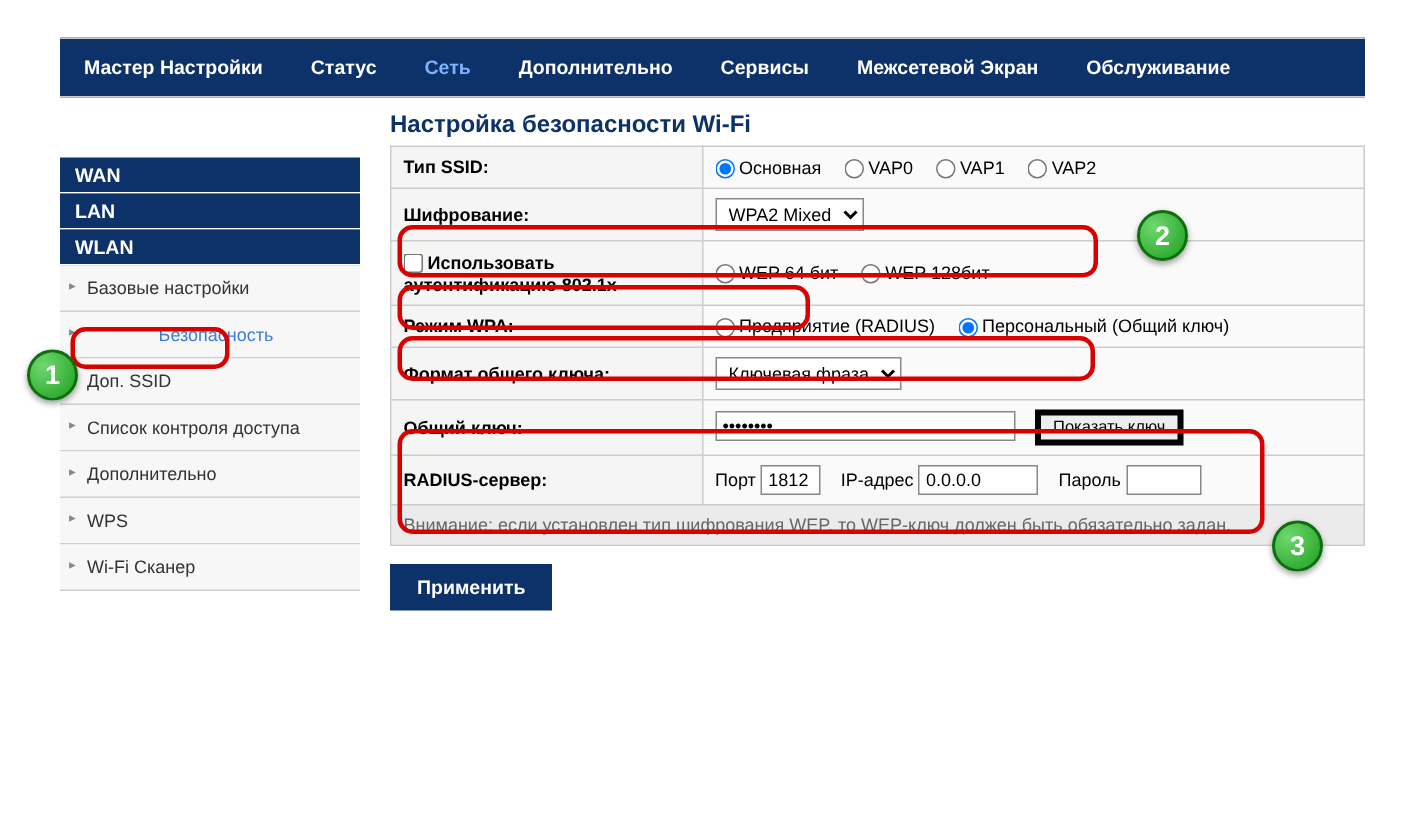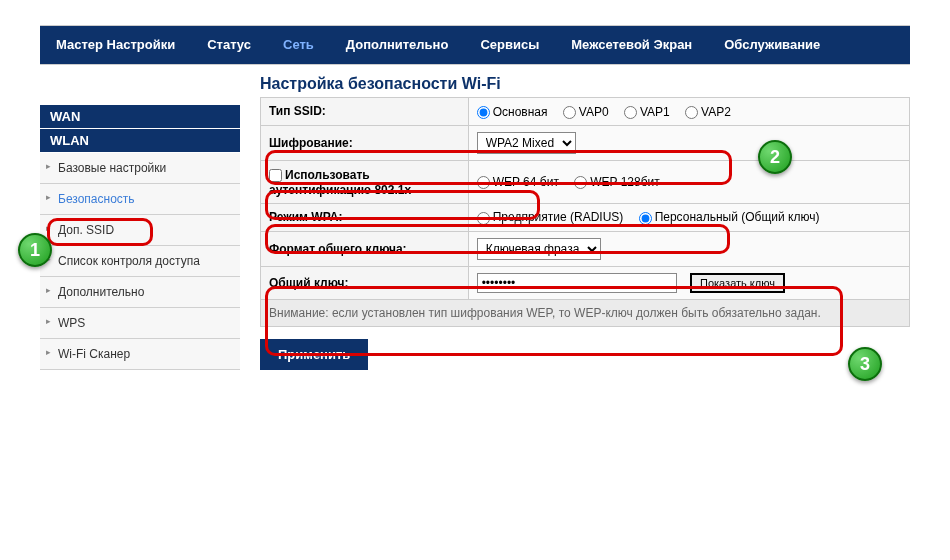--- a/index.html
+++ b/index.html
@@ -22,21 +22,21 @@
     background: #0d326a; color: #fff; font-weight: bold; padding: 4px 10px;
     border-bottom: 1px solid #fff; font-size: 13px;
   }
   .sidebar .item {
     padding: 8px 10px 8px 18px; border-bottom: 1px solid #d0d0d0;
     background: #f7f7f7; color: #333; cursor: pointer; position: relative;
   }
   .sidebar .item::before {
     content: "▸"; position: absolute; left: 6px; color: #888; font-size: 9px;
   }
-  .sidebar .item.active { color: #3b7dd8; }
+  .sidebar .item.active { color: #3b7dd8; text-align: center; }
   
   .main { flex: 1; }
   .title { color: #0d326a; font-size: 16px; font-weight: bold; margin-bottom: 4px; }
   .desc { color: #555; font-size: 11px; margin-bottom: 10px; line-height: 1.4; }
   
   .form-table { width: 100%; border-collapse: collapse; }
   .form-table td {
     border: 1px solid #ccc; padding: 6px 8px; vertical-align: middle;
     background: #f5f5f5; font-size: 12px;
   }
@@ -45,21 +45,21 @@
   .form-table td.note {
     color: #666; background: #ebebeb;
   }
   
   select, input[type=text], input[type=password] {
     border: 1px solid #888; padding: 2px 4px; font-size: 12px; background: #fff;
   }
   input[type=radio], input[type=checkbox] { vertical-align: middle; margin-right: 3px; }
   label { margin-right: 12px; vertical-align: middle; }
   button {
-    border: 2px solid #000000; background: #eee; padding: 2px 8px; font-size: 11px; cursor: pointer;
+    border: 4px solid #000000; background: #eee; padding: 2px 8px; font-size: 11px; cursor: pointer;
   }
   .apply-btn {
     background: #0d326a; color: #fff; border: none; padding: 8px 18px;
     font-size: 13px; font-weight: bold; margin-top: 12px; cursor: pointer;
   }
   
   
   .hl { position: absolute; border: 3px solid #d90000; border-radius: 10px; pointer-events: none; }
   
   
@@ -81,20 +81,21 @@
   <a>Дополнительно</a>
   <a>Сервисы</a>
   <a>Межсетевой Экран</a>
   <a>Обслуживание</a>
 </div>
 
 <div class="layout">
   <div class="sidebar">
     <div style="height:30px"></div>
     <div class="group">WAN</div>
+    <div class="group">LAN</div>
     <div class="group">WLAN</div>
     <div class="item">Базовые настройки</div>
     <div class="item active">Безопасность</div>
     <div class="item">Доп. SSID</div>
     <div class="item">Список контроля доступа</div>
     <div class="item">Дополнительно</div>
     <div class="item">WPS</div>
     <div class="item">Wi-Fi Сканер</div>
   </div>
 
@@ -142,20 +143,33 @@
       </tr>
       <tr>
         <td class="label">Общий ключ:</td>
         <td class="value">
           <input type="password" style="width: 200px;" value="••••••••">
           &nbsp;&nbsp;
           <button>Показать ключ</button>
         </td>
       </tr>
       <tr>
+        <td class="label">RADIUS-сервер:</td>
+        <td class="value">
+          <span>Порт</span>
+          <input type="text" style="width: 40px;" value="1812">
+          &nbsp;&nbsp;
+          <span>IP-адрес</span>
+          <input type="text" style="width: 80px;" value="0.0.0.0">
+          &nbsp;&nbsp;
+          <span>Пароль</span>
+          <input type="password" style="width: 50px;">
+        </td>
+      </tr>
+      <tr>
         <td class="note" colspan="2">Внимание: если установлен тип шифрования WEP, то WEP-ключ должен быть обязательно задан.</td>
       </tr>
     </tbody>
       </table>
 
     <button class="apply-btn">Применить</button>
   </div>
 </div>
 
 <div class="hl" style="left:47px; top:218px; width:106px; height:28px;"></div>

